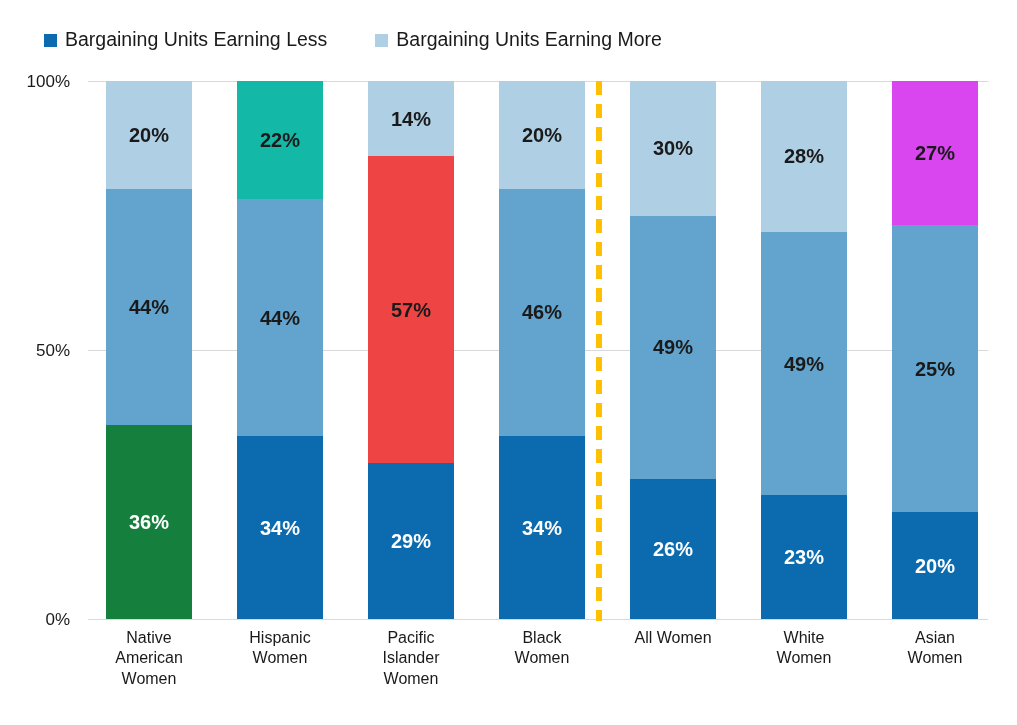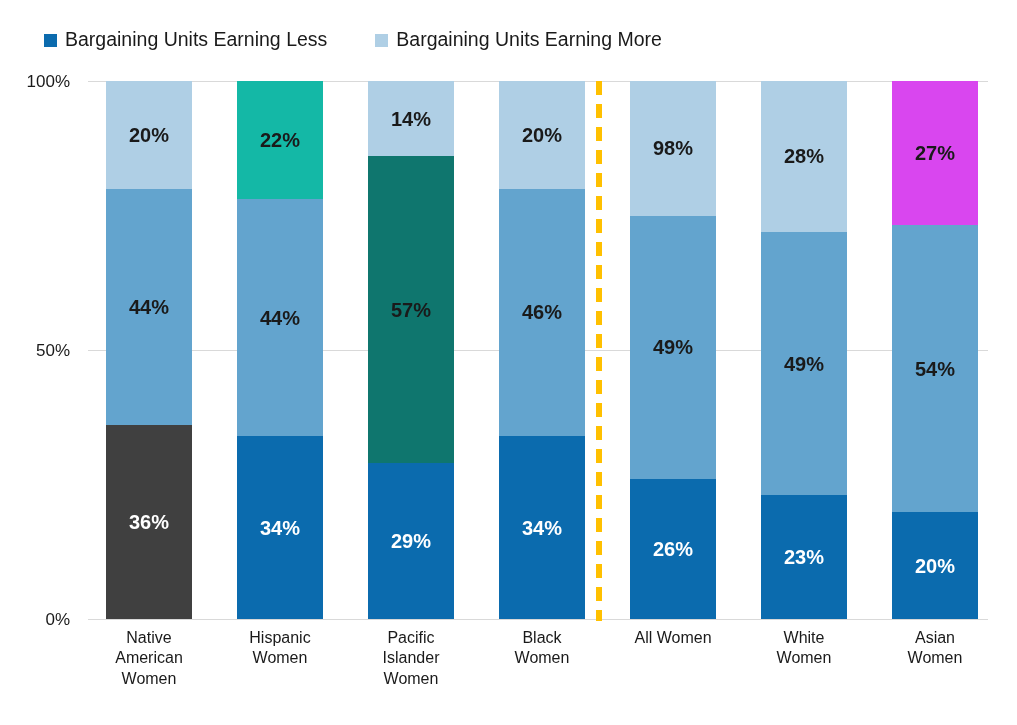--- a/index.html
+++ b/index.html
@@ -175,42 +175,42 @@
 
 <div id="bars">
 
   <div class="bar-group" style="left:18px">
     <div class="bar-seg seg-more" style="height:107.6px;background:#AFCFE5">
         <span>20%</span>
       </div>
     <div class="bar-seg seg-units" style="height:236.7px;background:#63A4CE">
         <span>44%</span>
       </div>
-    <div class="bar-seg seg-less" style="height:193.7px;background:#404040">
+    <div class="bar-seg seg-less" style="height:193.7px;background:#15803d">
         <span>36%</span>
       </div>
   </div>
 
   <div class="bar-group" style="left:149px">
     <div class="bar-seg seg-more" style="height:118.4px;background:#14b8a6">
         <span>22%</span>
       </div>
     <div class="bar-seg seg-units" style="height:236.7px;background:#63A4CE">
         <span>44%</span>
       </div>
     <div class="bar-seg seg-less" style="height:182.9px;background:#0B6BAE">
         <span>34%</span>
       </div>
   </div>
 
   <div class="bar-group" style="left:280px">
     <div class="bar-seg seg-more" style="height:75.3px;background:#AFCFE5">
         <span>14%</span>
       </div>
-    <div class="bar-seg seg-units" style="height:306.7px;background:#0f766e">
+    <div class="bar-seg seg-units" style="height:306.7px;background:#ef4444">
         <span>57%</span>
       </div>
     <div class="bar-seg seg-less" style="height:156px;background:#0B6BAE">
         <span>29%</span>
       </div>
   </div>
 
   <div class="bar-group" style="left:411px">
     <div class="bar-seg seg-more" style="height:107.6px;background:#AFCFE5">
         <span>20%</span>
@@ -218,21 +218,21 @@
     <div class="bar-seg seg-units" style="height:247.5px;background:#63A4CE">
         <span>46%</span>
       </div>
     <div class="bar-seg seg-less" style="height:182.9px;background:#0B6BAE">
         <span>34%</span>
       </div>
   </div>
 
   <div class="bar-group" style="left:542px">
     <div class="bar-seg seg-more" style="height:134.5px;background:#AFCFE5">
-        <span>98%</span>
+        <span>30%</span>
       </div>
     <div class="bar-seg seg-units" style="height:263.6px;background:#63A4CE">
         <span>49%</span>
       </div>
     <div class="bar-seg seg-less" style="height:139.9px;background:#0B6BAE">
         <span>26%</span>
       </div>
   </div>
 
   <div class="bar-group" style="left:673px">
@@ -245,21 +245,21 @@
     <div class="bar-seg seg-less" style="height:123.7px;background:#0B6BAE">
         <span>23%</span>
       </div>
   </div>
 
   <div class="bar-group" style="left:804px">
     <div class="bar-seg seg-more" style="height:145.3px;background:#d946ef">
         <span>27%</span>
       </div>
     <div class="bar-seg seg-units" style="height:290.5px;background:#63A4CE">
-        <span>54%</span>
+        <span>25%</span>
       </div>
     <div class="bar-seg seg-less" style="height:107.6px;background:#0B6BAE">
         <span>20%</span>
       </div>
   </div>
 
 </div>
 
 <div id="divider" style="left:596px"></div>
 

